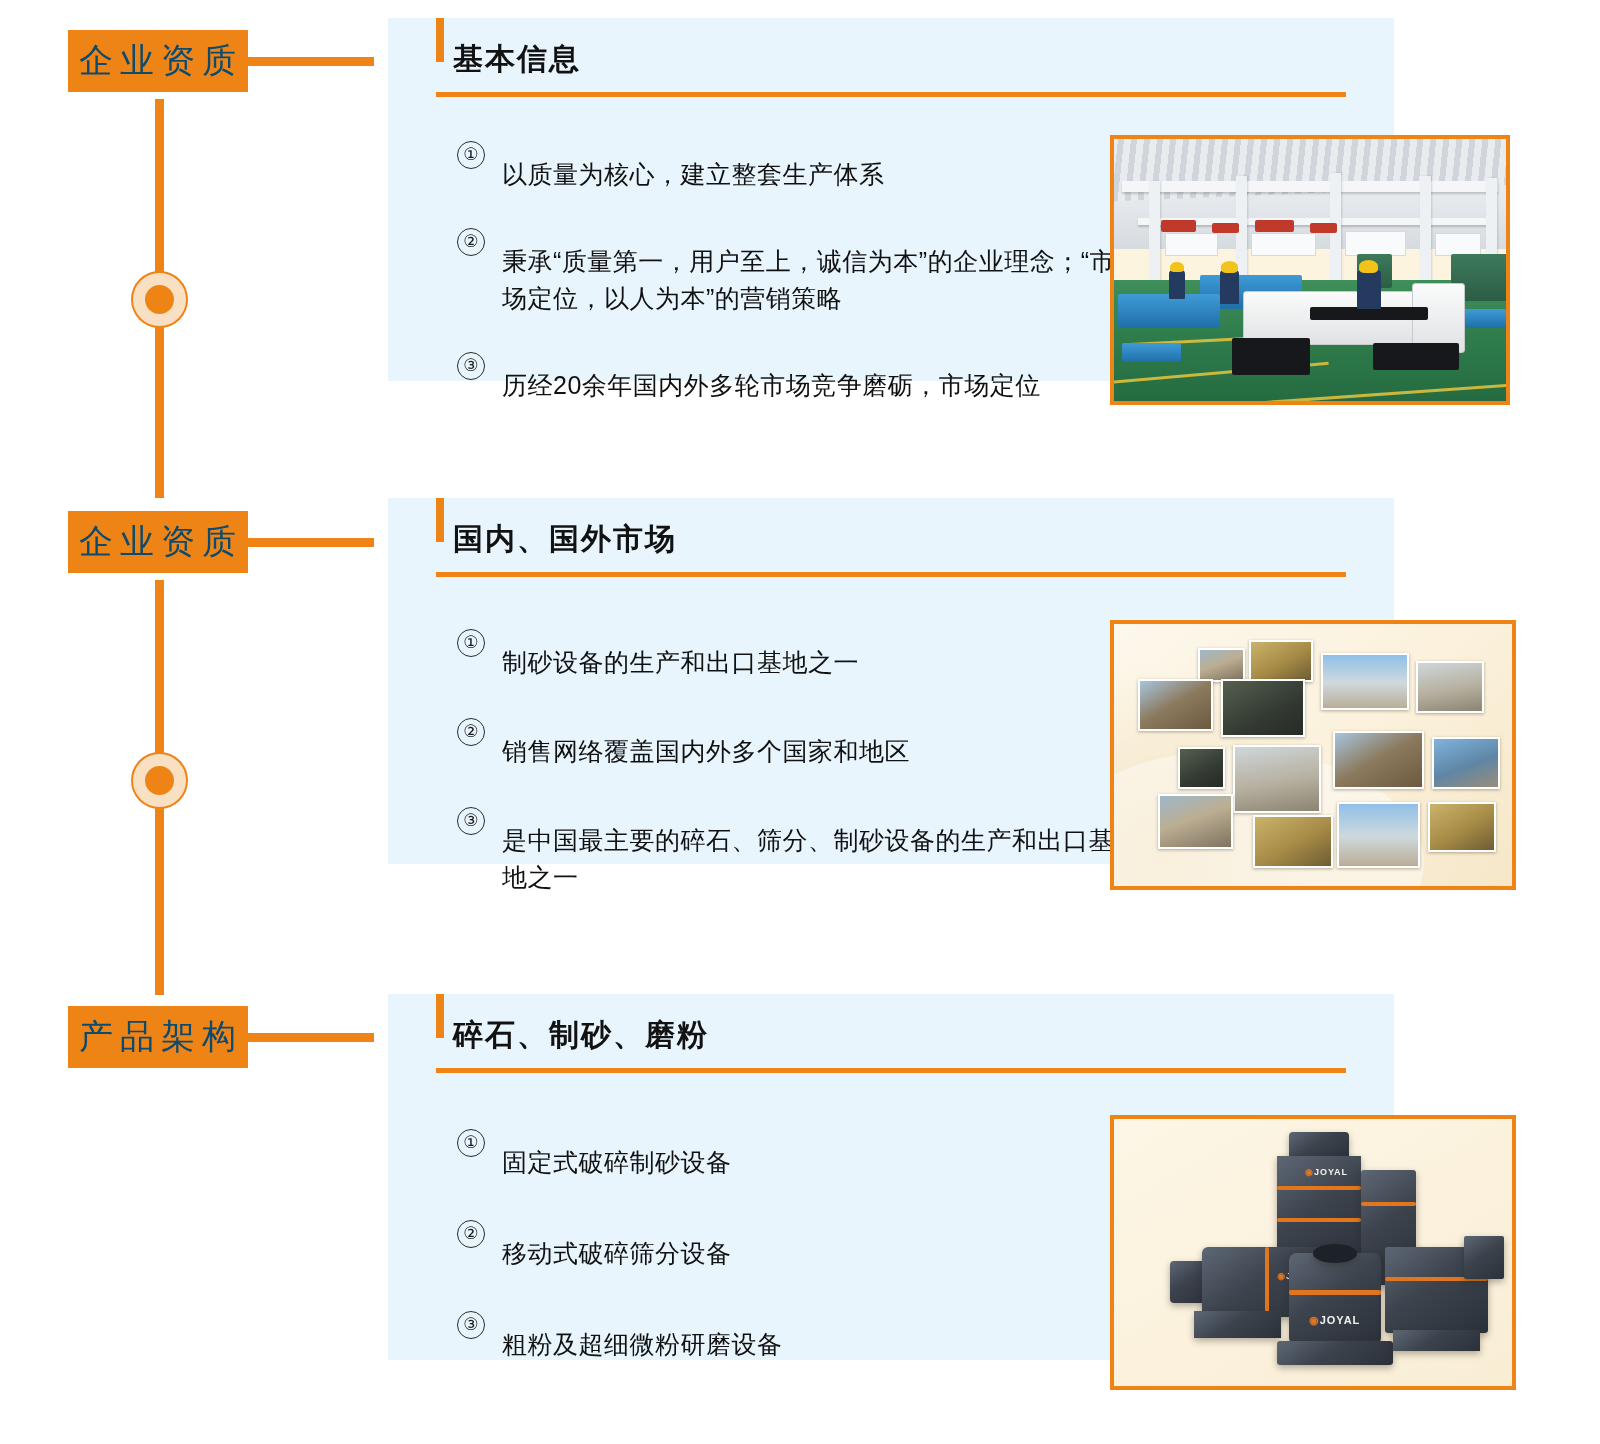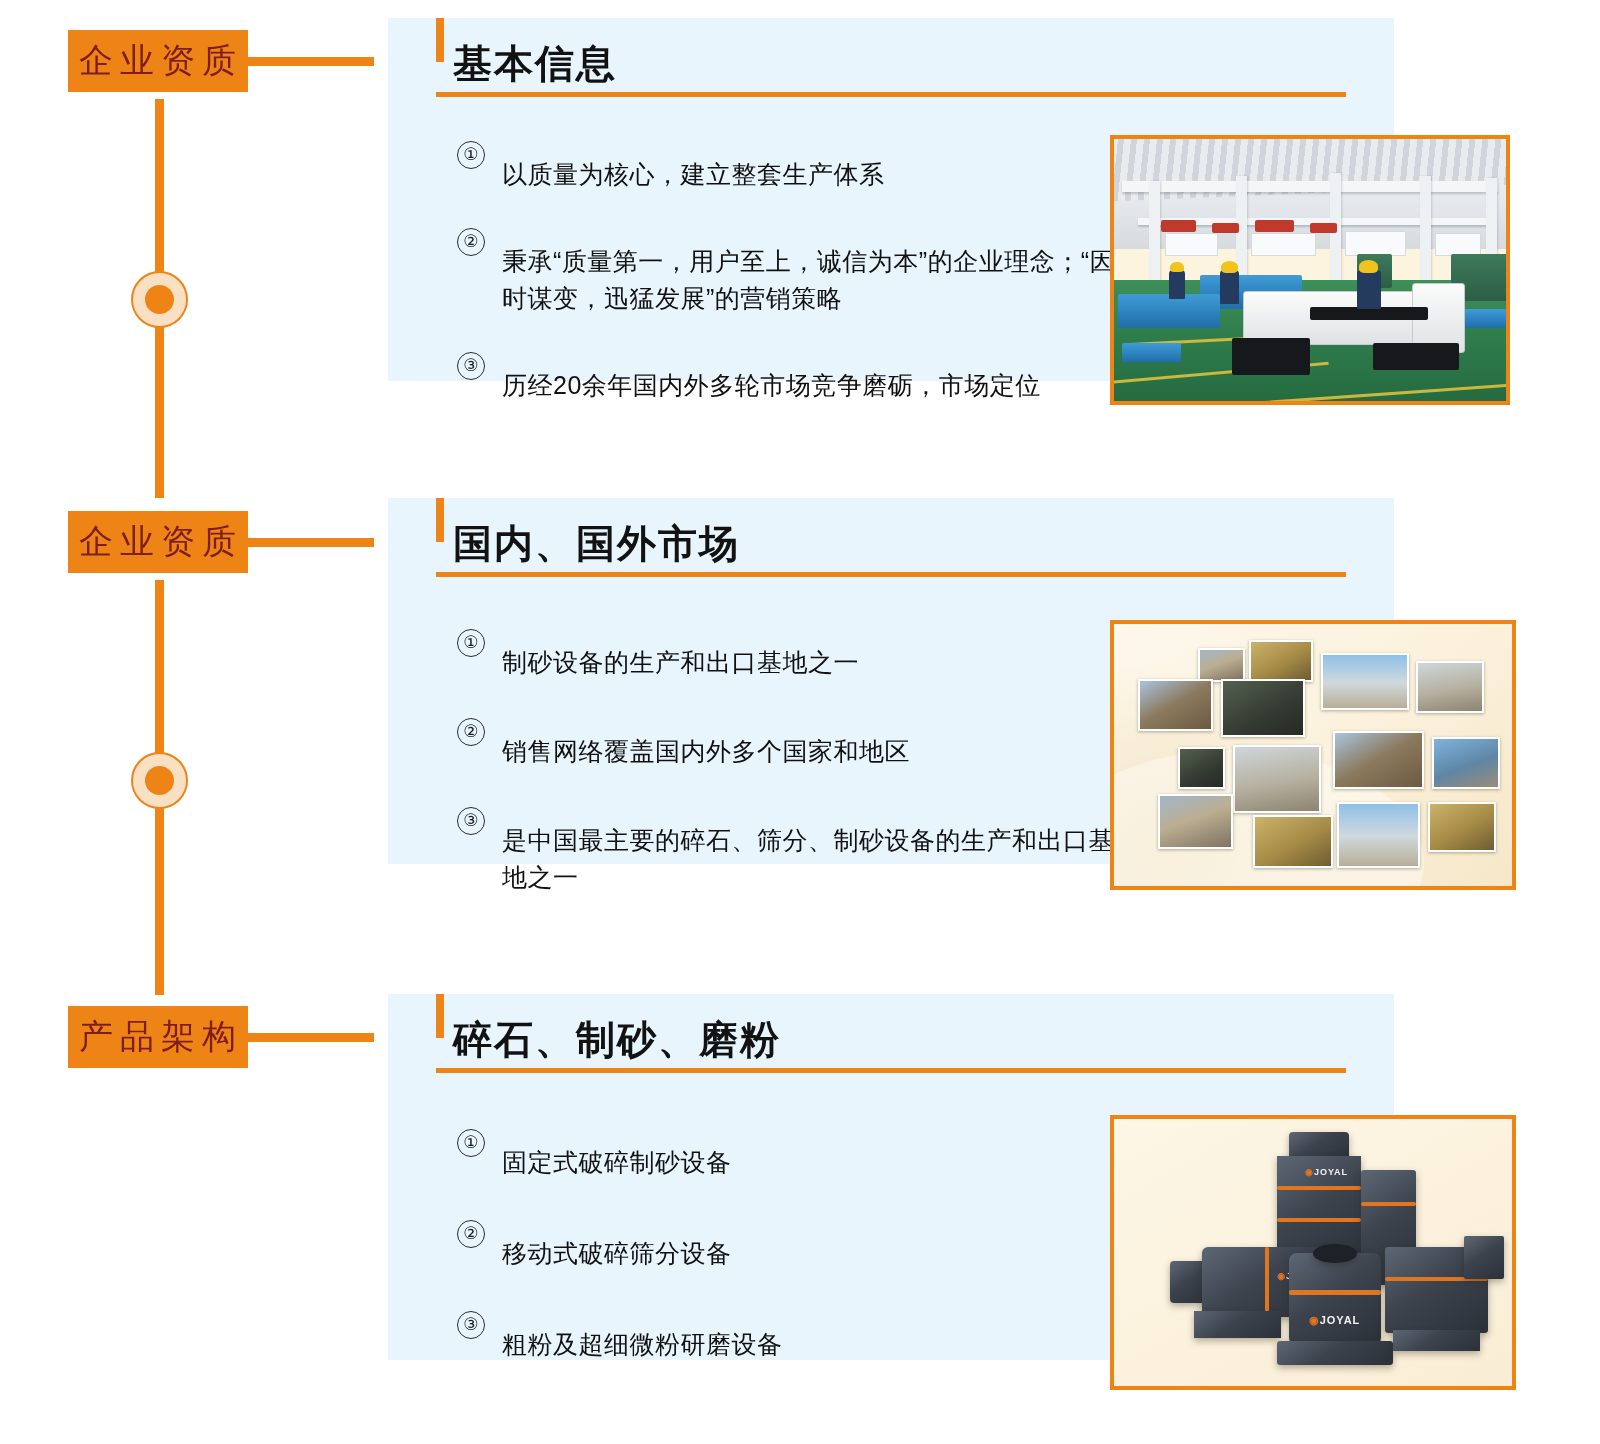--- a/index.html
+++ b/index.html
@@ -58,21 +58,21 @@
   .dot-2 { top: 752px; }
 
   
   .stage {
     position: absolute;
     display: flex;
     align-items: center;
   }
   .stage-badge {
     background: #ef8416;
-    color: #7f1d1d;
+    color: #0c4a6e;
     font-family: "Liberation Serif", "DejaVu Serif", serif;
     font-size: 34px;
     font-weight: 400;
     letter-spacing: 7px;
     padding: 12px 14px 12px 20px;
     line-height: 1.25;
     white-space: nowrap;
     box-sizing: border-box;
     width: 180px;
     height: 62px;
@@ -103,21 +103,21 @@
 
   .panel-title-row {
     position: relative;
     padding-top: 26px;
     margin-left: 48px;
     margin-right: 48px;
     height: 66px;
   }
   .panel-title {
     display: inline-block;
-    font-size: 39px;
+    font-size: 30px;
     font-weight: 700;
     line-height: 1;
     letter-spacing: 2px;
     color: #121212;
     padding-left: 17px;
     position: relative;
     white-space: nowrap;
   }
   .title-bar {
     position: absolute;
@@ -336,21 +336,21 @@
       <span class="panel-title">基本信息</span>
       <span class="title-underline"></span>
     </div>
     <ul class="panel-list">
       <li>
         <span class="list-marker">①</span>
         <span class="list-text">以质量为核心，建立整套生产体系</span>
       </li>
       <li>
         <span class="list-marker">②</span>
-        <span class="list-text">秉承“质量第一，用户至上，诚信为本”的企业理念；“因时谋变，迅猛发展”的营销策略</span>
+        <span class="list-text">秉承“质量第一，用户至上，诚信为本”的企业理念；“市场定位，以人为本”的营销策略</span>
       </li>
       <li>
         <span class="list-marker">③</span>
         <span class="list-text">历经20余年国内外多轮市场竞争磨砺，市场定位</span>
       </li>
     </ul>
   </div>
 
   <div class="photo-frame photo-1">
     <div class="photo-inner">

